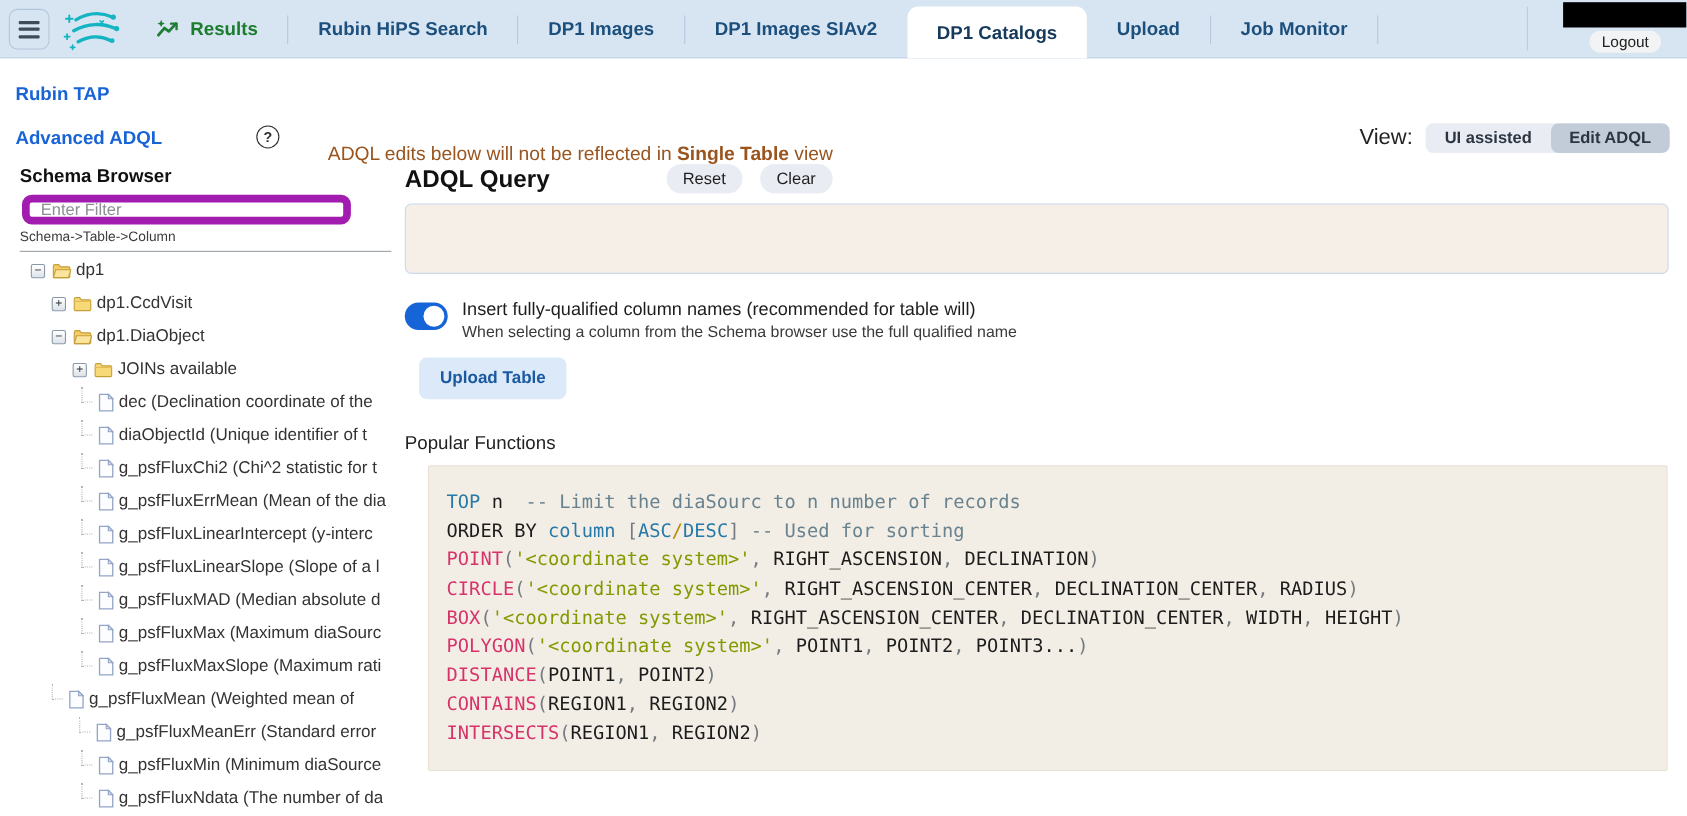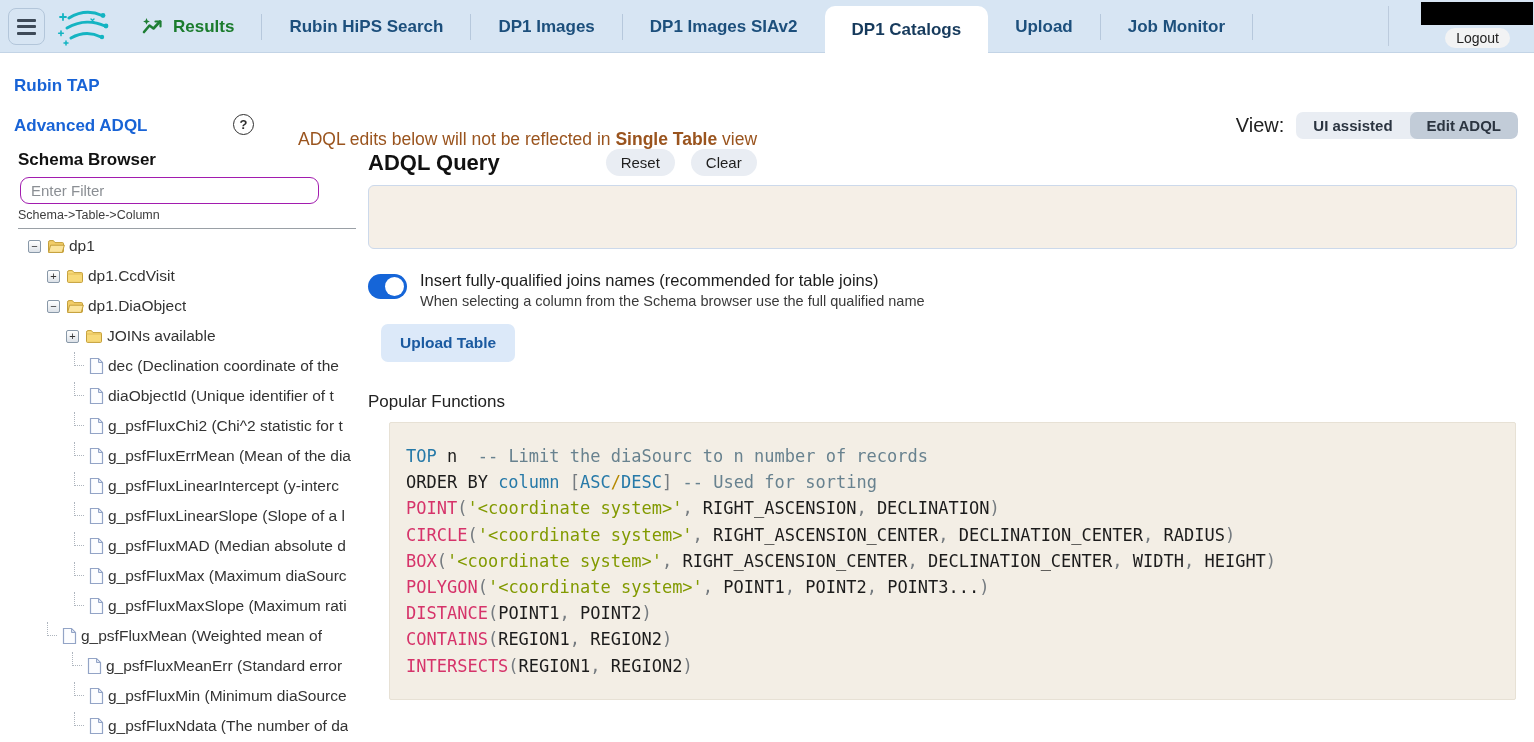--- a/index.html
+++ b/index.html
@@ -41,21 +41,21 @@
   .view-group { position:absolute; top:112px; right:16px; display:flex; align-items:center; }
   .view-label { font-size:20px; color:#222; margin-right:12px;margin-left:46px; }
   .seg { display:flex; border-radius:7px; overflow:hidden; background:#e9edf3; }
   .seg-btn { padding:5px 17px; font-size:15px; font-weight:700; color:#2b3440; cursor:pointer;
     border:none; background:transparent; font-family:inherit; }
   .seg-btn.selected { background:#c2ccd8; border-radius:7px; }
 
   
   .schema-panel { position:absolute; left:0; top:145px; width:356px; bottom:0; overflow:hidden; }
   .schema-title { margin:5px 0 0 18px; font-size:17px; font-weight:700; color:#111; }
-  .filter-input { display:block; margin:7px 0 0 20px; width:299px; height:27px; border:1px solid #a21caf;
+  .filter-input { display:block; margin:7px 0 0 20px; width:299px; height:27px; border:7px solid #a21caf;
     border-radius:9px; padding:0 10px; font-size:15px; color:#333; font-family:inherit; background:#fff; }
   .filter-input::placeholder { color:#8b8f94; }
   .schema-hint { margin:4px 0 0 18px; font-size:12.5px; color:#3d3d3d; }
   .schema-divider { margin:6px 0 0 18px; width:338px; height:1px; background:#9aa0a6; }
   .tree { margin-top:2px; }
   .tree-row { height:30px; display:flex; align-items:center; font-size:15.5px; color:#333;
     cursor:pointer; white-space:nowrap; overflow:hidden; }
   .expander { width:13px; height:13px; flex:0 0 13px; border:1px solid #8898a8; border-radius:2px;
     background:linear-gradient(#ffffff,#dde2e8); color:#333; font-size:11px; line-height:10px;
     display:flex; align-items:center; justify-content:center; margin-right:6px; cursor:pointer; }
@@ -366,21 +366,21 @@
       <button class="pill-btn reset">Reset</button>
       <button class="pill-btn clear">Clear</button>
     </div>
     <textarea class="adql-textarea" style=""></textarea>
 
     <div class="toggle-row">
       <div class="toggle">
         <span class="knob"></span>
       </div>
       <div>
-        <div class="toggle-label">Insert fully-qualified joins names (recommended for table joins)</div>
+        <div class="toggle-label">Insert fully-qualified column names (recommended for table will)</div>
         <div class="toggle-sublabel">When selecting a column from the Schema browser use the full qualified name</div>
       </div>
     </div>
 
     <button class="upload-btn">Upload Table</button>
 
     <div class="pf-title">Popular Functions</div>
     <div class="code-block">
         <div class="code-line"><span class="tok-kw">TOP</span><span class="tok-plain"> n  </span><span class="tok-comment">-- Limit the diaSourc to n number of records</span></div>
         <div class="code-line"><span class="tok-plain">ORDER BY </span><span class="tok-kw">column</span><span class="tok-punct"> [</span><span class="tok-kw">ASC</span><span class="tok-op">/</span><span class="tok-kw">DESC</span><span class="tok-punct">]</span><span class="tok-plain"> </span><span class="tok-comment">-- Used for sorting</span></div>

